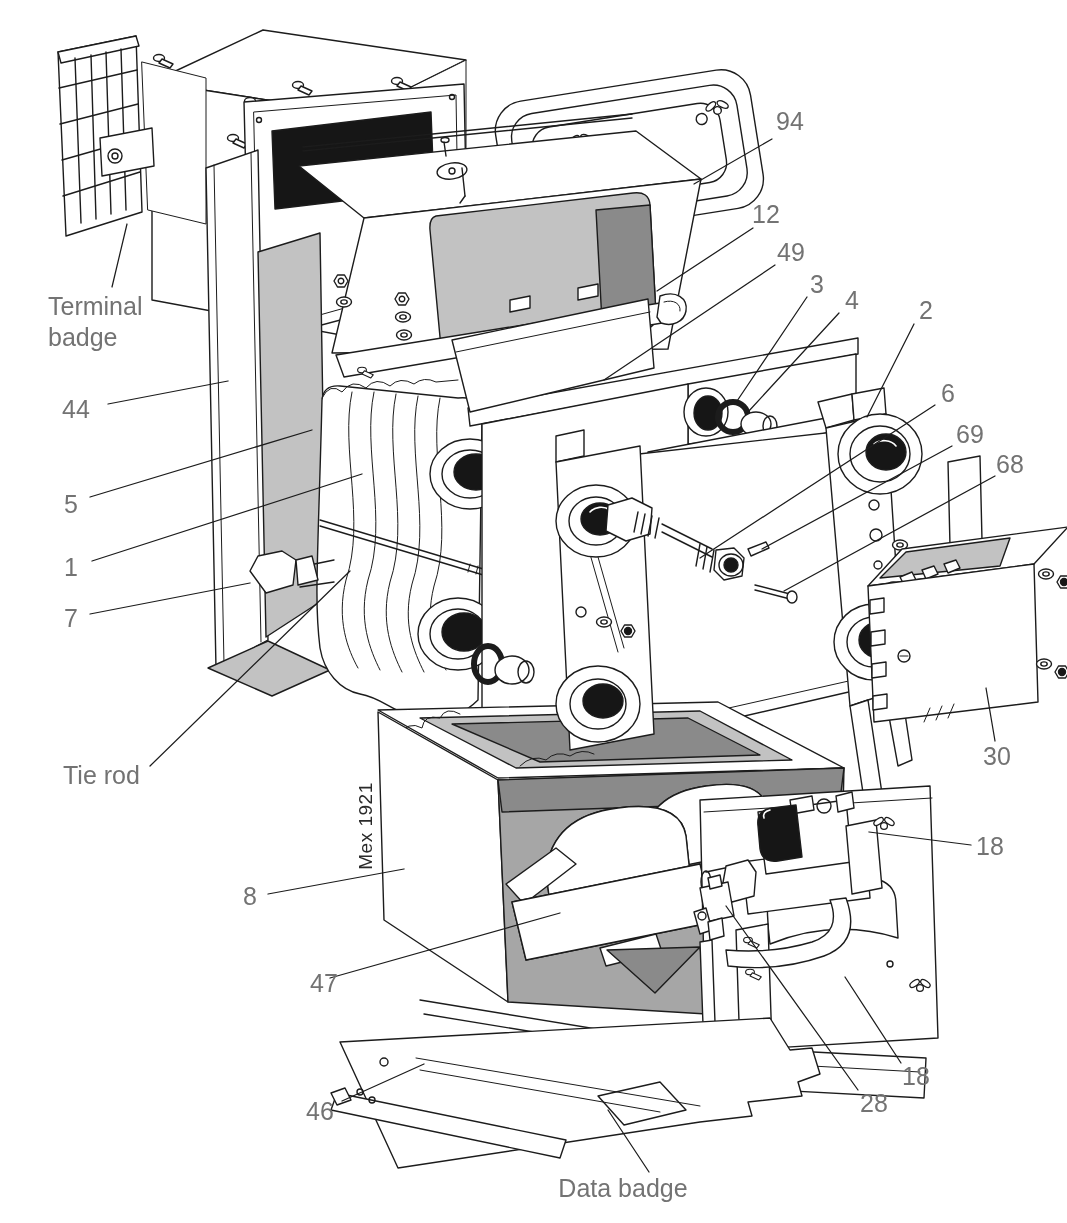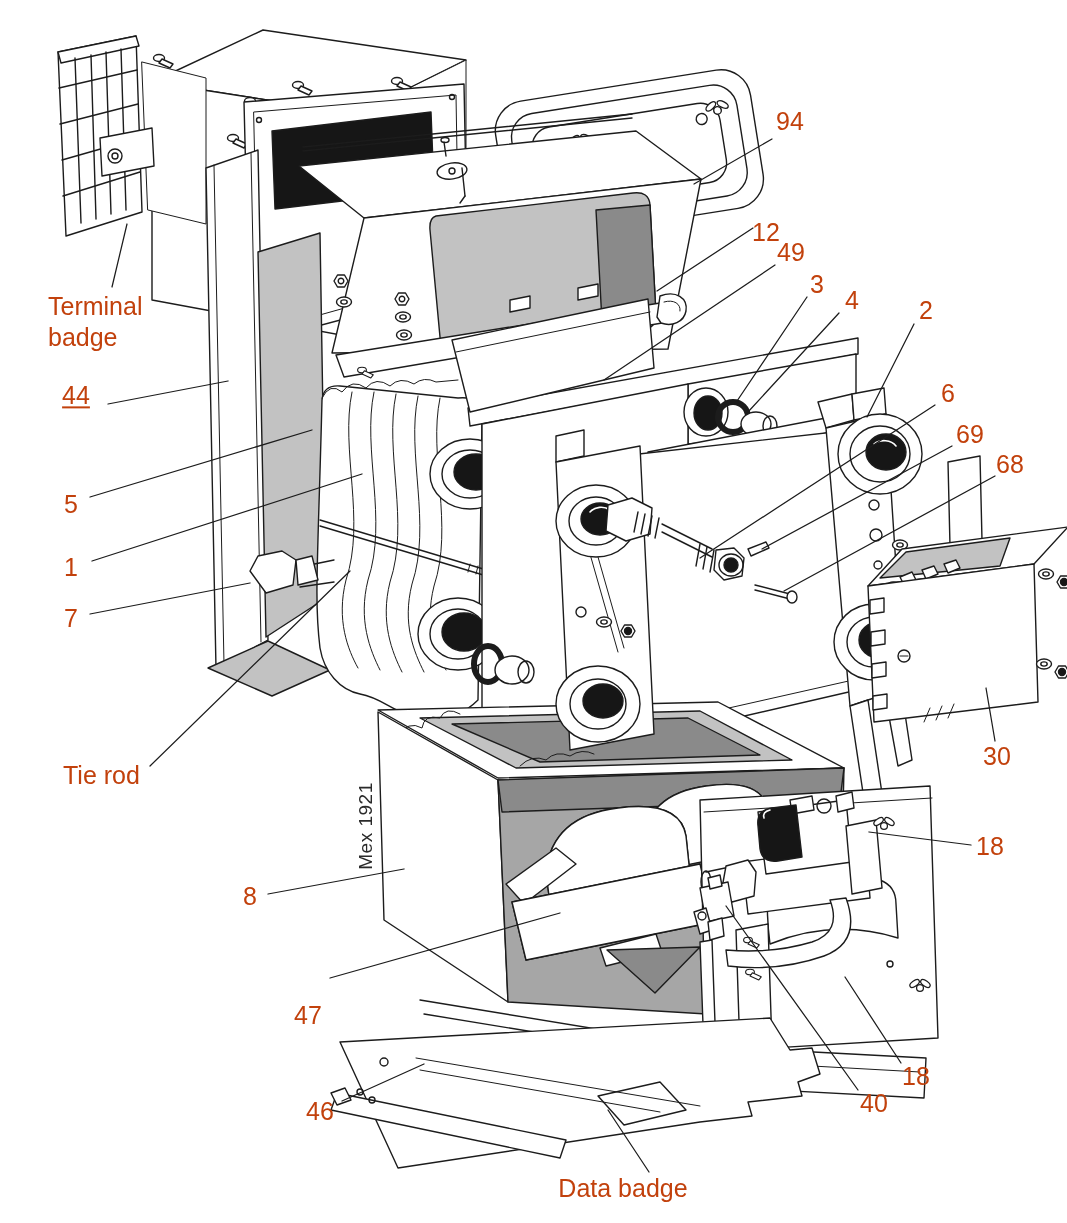--- a/index.html
+++ b/index.html
@@ -13,21 +13,21 @@
   .artwork .nf{fill:none}
   .artwork .g1{fill:#c2c2c2}
   .artwork .g2{fill:#a6a6a6}
   .artwork .g3{fill:#8a8a8a}
   .artwork .bk{fill:#161616}
   .artwork .thin{stroke-width:1}
   .artwork .thick{stroke-width:6;fill:none}
   .artwork .wl{stroke:#ffffff;stroke-width:1.6}
   [data-name="leader-lines"] line{stroke:#1c1c1c;stroke-width:1.25;}
   .labels{position:absolute;left:0;top:0;width:100%;height:100%;pointer-events:none;}
-  .callout{position:absolute;font-size:25px;color:#c2410c;line-height:1.25;white-space:pre-line;}
+  .callout{position:absolute;font-size:25px;color:#737373;line-height:1.25;white-space:pre-line;}
   .callout.small{font-size:19px;color:#2a2a2a;letter-spacing:.5px;}
 </style>
 </head>
 <body>
 
 <div class="stage" data-name="exploded-boiler-diagram">
 
 <svg class="artwork" width="1067" height="1223" viewBox="0 0 1067 1223" data-name="diagram-artwork">
   <defs>
     <pattern id="fins" width="7" height="12" patternUnits="userSpaceOnUse">
@@ -404,38 +404,38 @@
         <line x1="342" y1="1101" x2="424" y2="1064" data-name="leader-46"></line>
         <line x1="901" y1="1063" x2="845" y2="977" data-name="leader-18"></line>
         <line x1="858" y1="1090" x2="726" y2="906" data-name="leader-28"></line>
         <line x1="649" y1="1172" x2="608" y2="1110" data-name="leader-data-badge"></line>
       </g>
 </svg>
 
 <div class="labels" data-name="labels-layer">
       <div class="callout" data-name="callout-terminal-grille" style="left: 48px; top: 322px; transform: translate(0px, -50%);">Terminal
 badge</div>
-      <div class="callout" data-name="callout-44" style="left: 76px; top: 396px; transform: translate(-50%, -50%); text-decoration: underline;">44</div>
+      <div class="callout" data-name="callout-44" style="left: 76px; top: 410px; transform: translate(-50%, -50%);">44</div>
       <div class="callout" data-name="callout-5" style="left: 71px; top: 505px; transform: translate(-50%, -50%);">5</div>
       <div class="callout" data-name="callout-1" style="left: 71px; top: 568px; transform: translate(-50%, -50%);">1</div>
       <div class="callout" data-name="callout-7" style="left: 71px; top: 619px; transform: translate(-50%, -50%);">7</div>
       <div class="callout" data-name="callout-tie-rod" style="left: 63px; top: 776px; transform: translate(0px, -50%);">Tie rod</div>
       <div class="callout" data-name="callout-94" style="left: 790px; top: 122px; transform: translate(-50%, -50%);">94</div>
-      <div class="callout" data-name="callout-12" style="left: 766px; top: 215px; transform: translate(-50%, -50%); margin-top: 18px;">12</div>
+      <div class="callout" data-name="callout-12" style="left: 766px; top: 215px; transform: translate(-50%, -50%);">12</div>
       <div class="callout" data-name="callout-49" style="left: 791px; top: 253px; transform: translate(-50%, -50%); text-align: center;">49</div>
       <div class="callout" data-name="callout-3" style="left: 817px; top: 285px; transform: translate(-50%, -50%);">3</div>
       <div class="callout" data-name="callout-4" style="left: 852px; top: 301px; transform: translate(-50%, -50%);">4</div>
       <div class="callout" data-name="callout-2" style="left: 926px; top: 311px; transform: translate(-50%, -50%);">2</div>
       <div class="callout" data-name="callout-6" style="left: 948px; top: 394px; transform: translate(-50%, -50%);">6</div>
       <div class="callout" data-name="callout-69" style="left: 970px; top: 435px; transform: translate(-50%, -50%);">69</div>
       <div class="callout" data-name="callout-68" style="left: 1010px; top: 465px; transform: translate(-50%, -50%);">68</div>
       <div class="callout" data-name="callout-30" style="left: 997px; top: 757px; transform: translate(-50%, -50%);">30</div>
       <div class="callout" data-name="callout-24" style="left: 990px; top: 847px; transform: translate(-50%, -50%);">18</div>
       <div class="callout" data-name="callout-8" style="left: 250px; top: 897px; transform: translate(-50%, -50%);">8</div>
-      <div class="callout" data-name="callout-47" style="left: 308px; top: 984px; transform: translate(-50%, -50%); margin-top: 32px;">47</div>
+      <div class="callout" data-name="callout-47" style="left: 324px; top: 984px; transform: translate(-50%, -50%);">47</div>
       <div class="callout" data-name="callout-46" style="left: 320px; top: 1112px; transform: translate(-50%, -50%);">46</div>
       <div class="callout" data-name="callout-18" style="left: 916px; top: 1077px; transform: translate(-50%, -50%);">18</div>
-      <div class="callout" data-name="callout-28" style="left: 874px; top: 1104px; transform: translate(-50%, -50%);">40</div>
+      <div class="callout" data-name="callout-28" style="left: 874px; top: 1104px; transform: translate(-50%, -50%);">28</div>
       <div class="callout" data-name="callout-data-badge" style="left: 623px; top: 1189px; transform: translate(-50%, -50%);">Data badge</div>
       <div class="callout small" data-name="callout-mex-1921" style="left: 366px; top: 826px; transform: translate(-50%, -50%) rotate(-90deg);">Mex 1921</div>
     </div>
 
 </div>
 
 </body></html>

